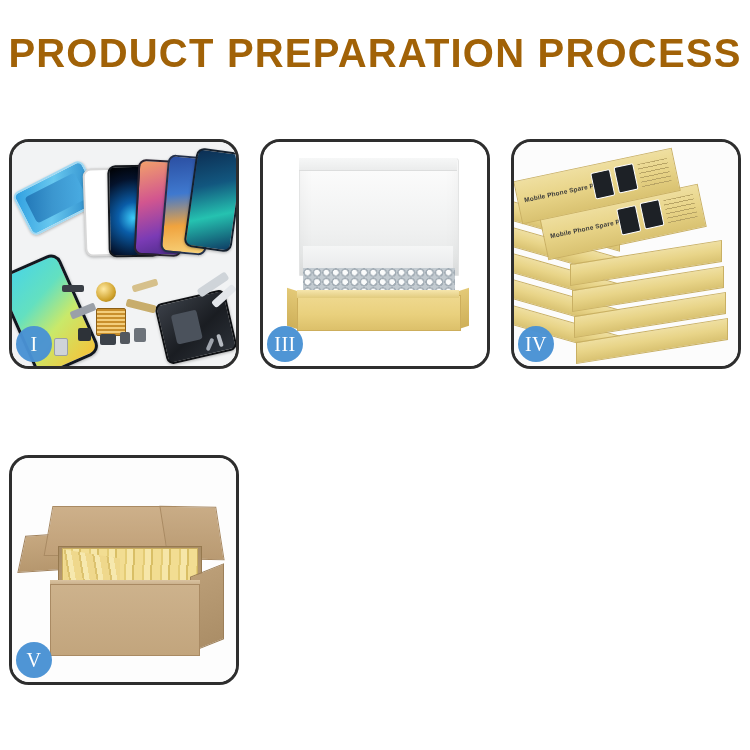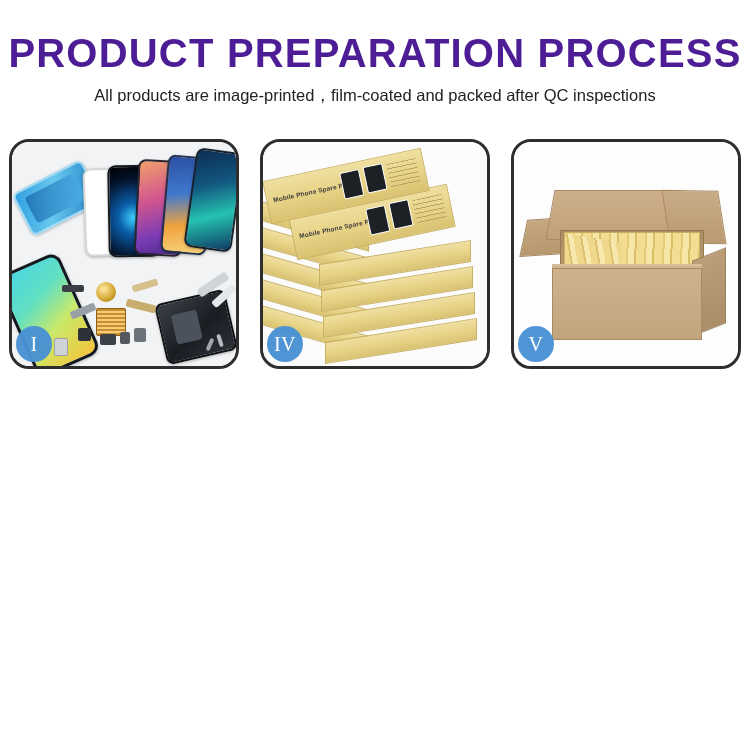--- a/index.html
+++ b/index.html
@@ -20,21 +20,21 @@
   .header {
     width: 750px;
     padding-top: 30px;
     text-align: center;
   }
   .title {
     font-family: "Liberation Sans", sans-serif;
     font-size: 40px;
     font-weight: 700;
     letter-spacing: 1.2px;
-    color: #4c1d95;
+    color: #a16207;
     line-height: 46px;
     margin: 0;
     white-space: nowrap;
   }
   .subtitle {
     font-family: "Liberation Sans", sans-serif;
     font-size: 16.5px;
     font-weight: 400;
     color: #232323;
     line-height: 22px;
@@ -363,21 +363,20 @@
   .c6-tab2 {
     position:absolute; left:42px; top:168px; width:16px; height:16px;
     background: rgba(160,135,102,.45);
   }
 </style>
 </head>
 <body>
 
 <div class="header">
   <h1 class="title">PRODUCT PREPARATION PROCESS</h1>
-  <p class="subtitle">All products are image-printed，film-coated and packed after QC inspections</p>
 </div>
 
 <div class="grid">
 
   <div class="panel">
     <div class="panel-photo">
       <div class="p1-bg"></div>
       <div class="phone ph-a"></div>
       <div class="phone ph-b"></div>
       <div class="phone ph-c"></div>
@@ -399,20 +398,34 @@
       <div class="part p-small"></div>
       <div class="part p-tool"></div>
       <div class="part p-tool2"></div>
       <div class="part p-scr1"></div>
       <div class="part p-scr2"></div>
     </div>
     <div class="badge">I</div>
   </div>
 
 
+  <div class="panel">
+    <div class="panel-photo">
+      <div class="p3-bg"></div>
+      <div class="b3-lid"></div>
+      <div class="b3-lid-fold"></div>
+      <div class="b3-foam"></div>
+      <div class="b3-bubbles"></div>
+      <div class="b3-front-left"></div>
+      <div class="b3-front-right"></div>
+      <div class="b3-front"></div>
+      <div class="b3-rim"></div>
+    </div>
+    <div class="badge">III</div>
+  </div>
 
   <div class="panel">
     <div class="panel-photo">
       <div class="p4-bg"></div>
       <div class="stack">
 
         <div class="sbox" style="left:-4px; top:74px; width:108px; height:18px; transform:skewY(16deg);"></div>
         <div class="sbox" style="left:-4px; top:100px; width:108px; height:18px; transform:skewY(16deg);"></div>
         <div class="sbox" style="left:-4px; top:126px; width:108px; height:18px; transform:skewY(16deg);"></div>
         <div class="sbox" style="left:-4px; top:152px; width:108px; height:18px; transform:skewY(16deg);"></div>

